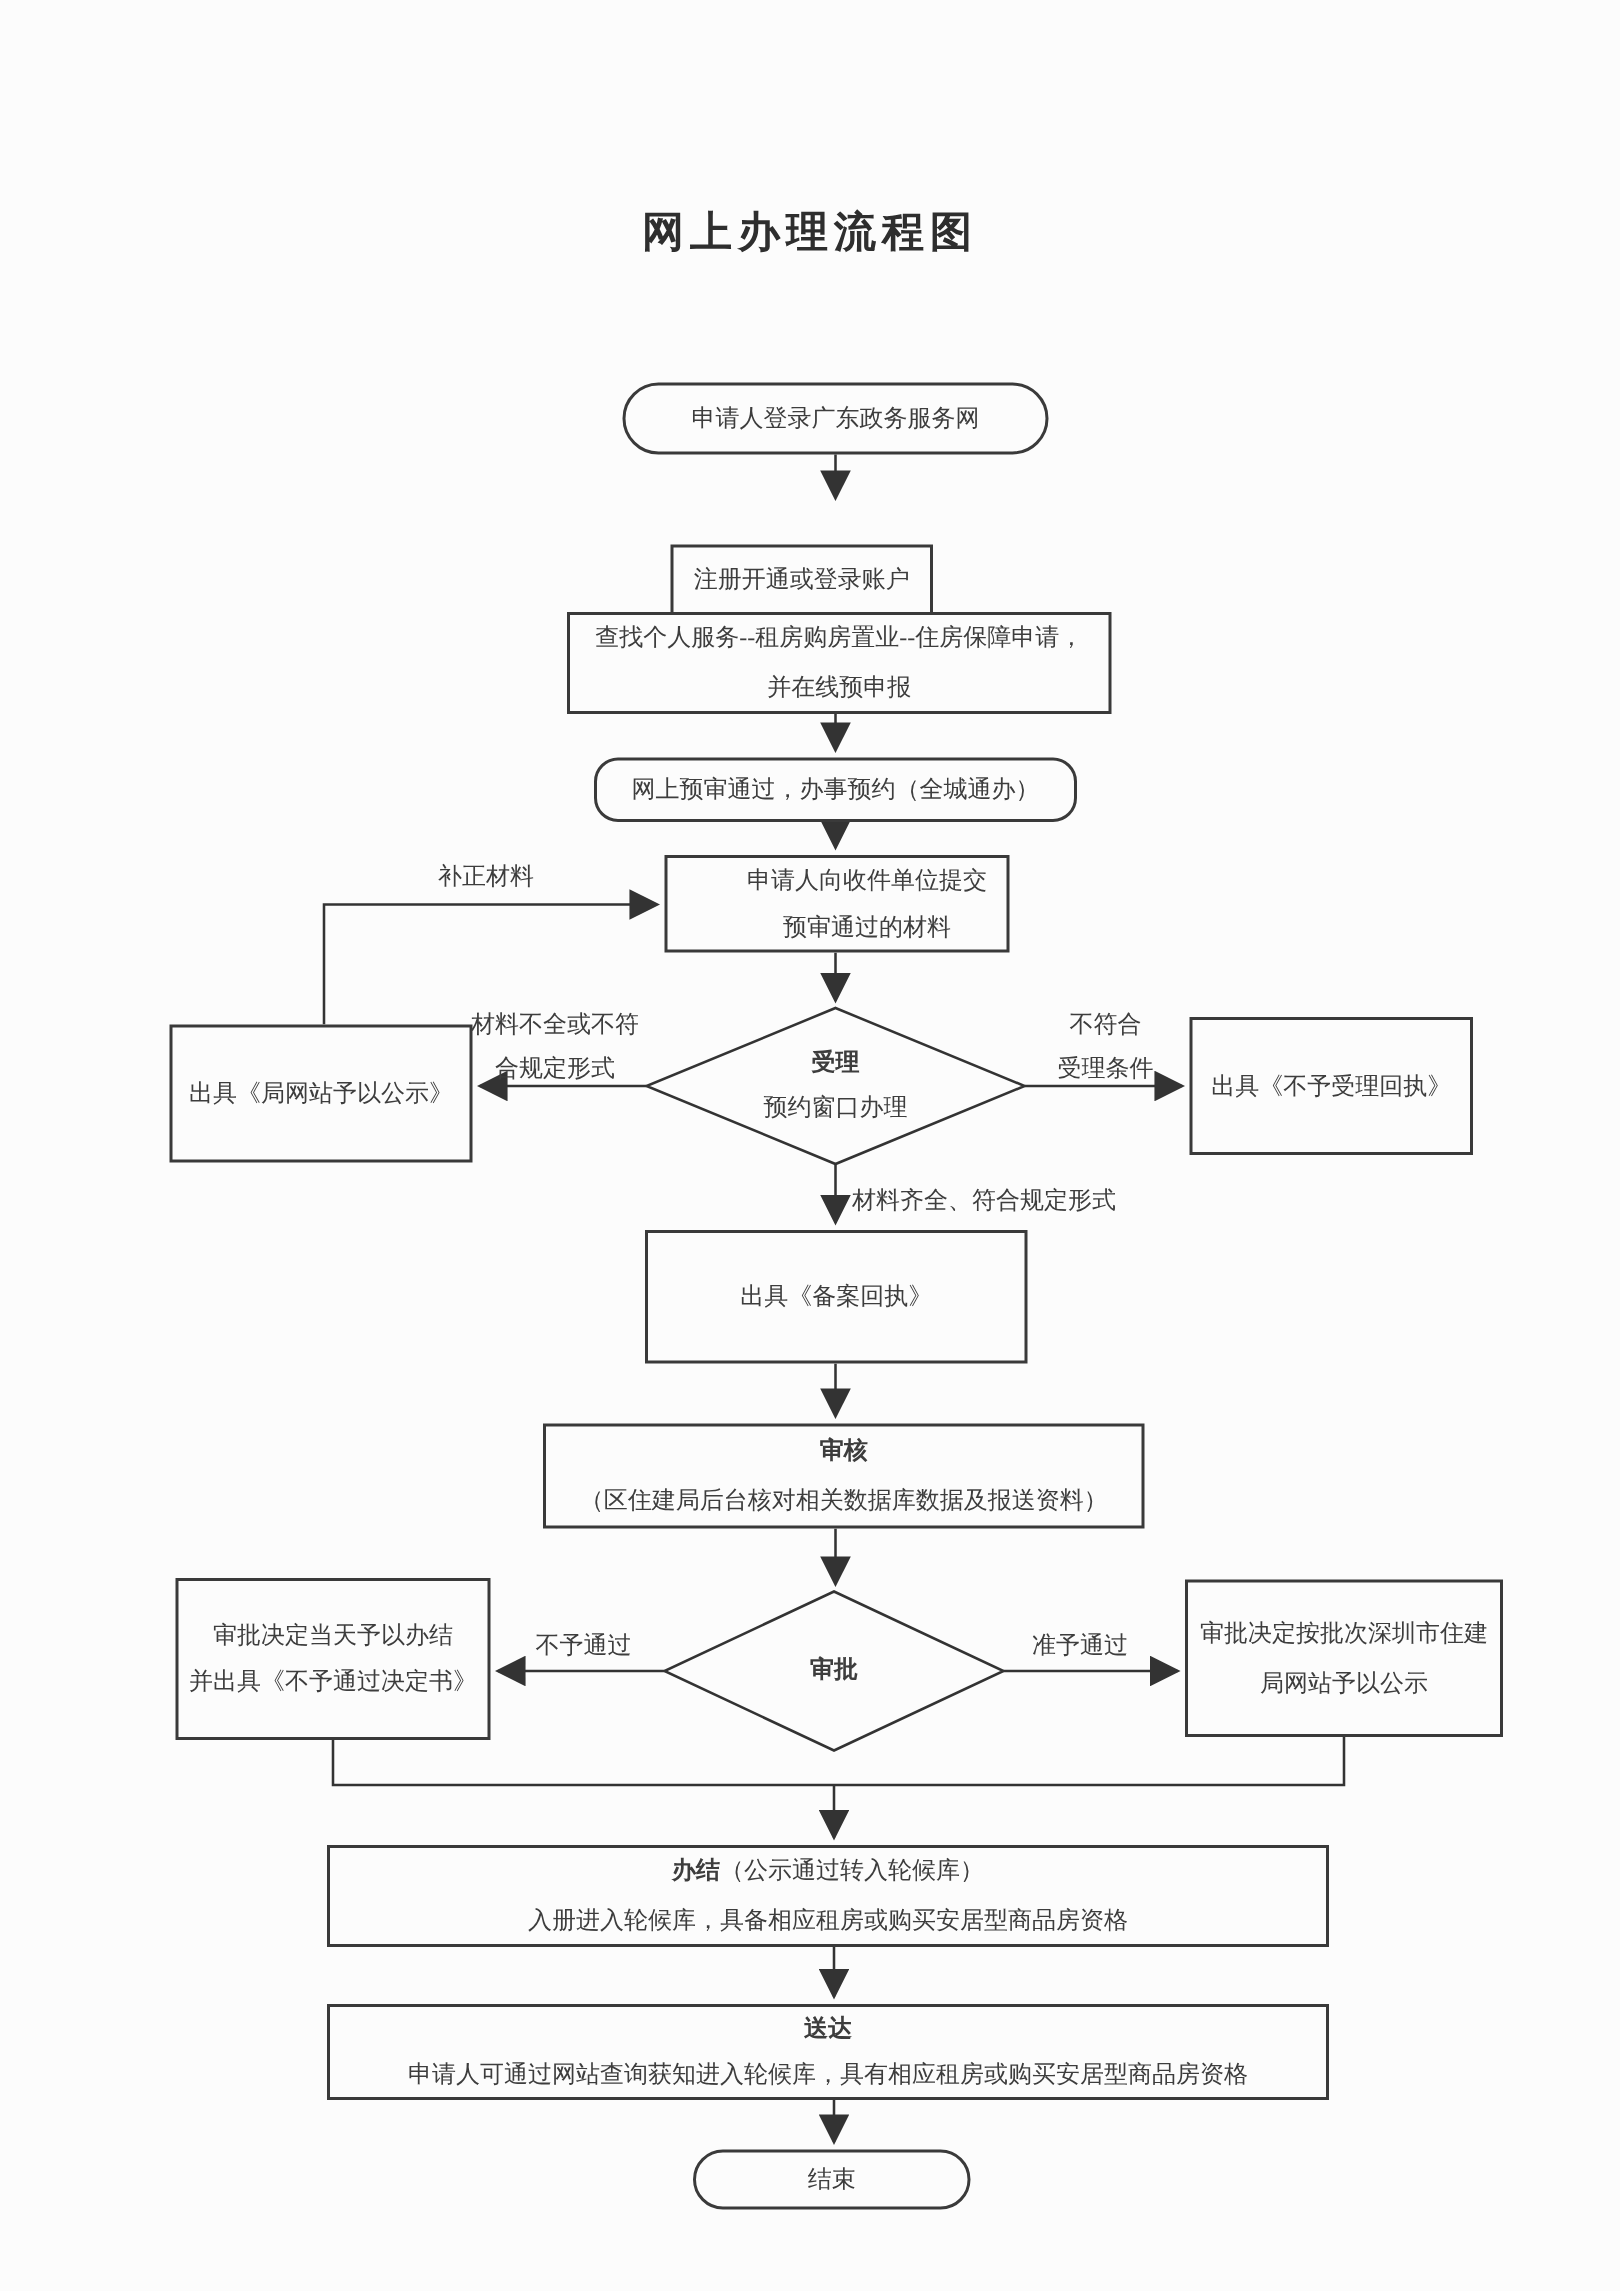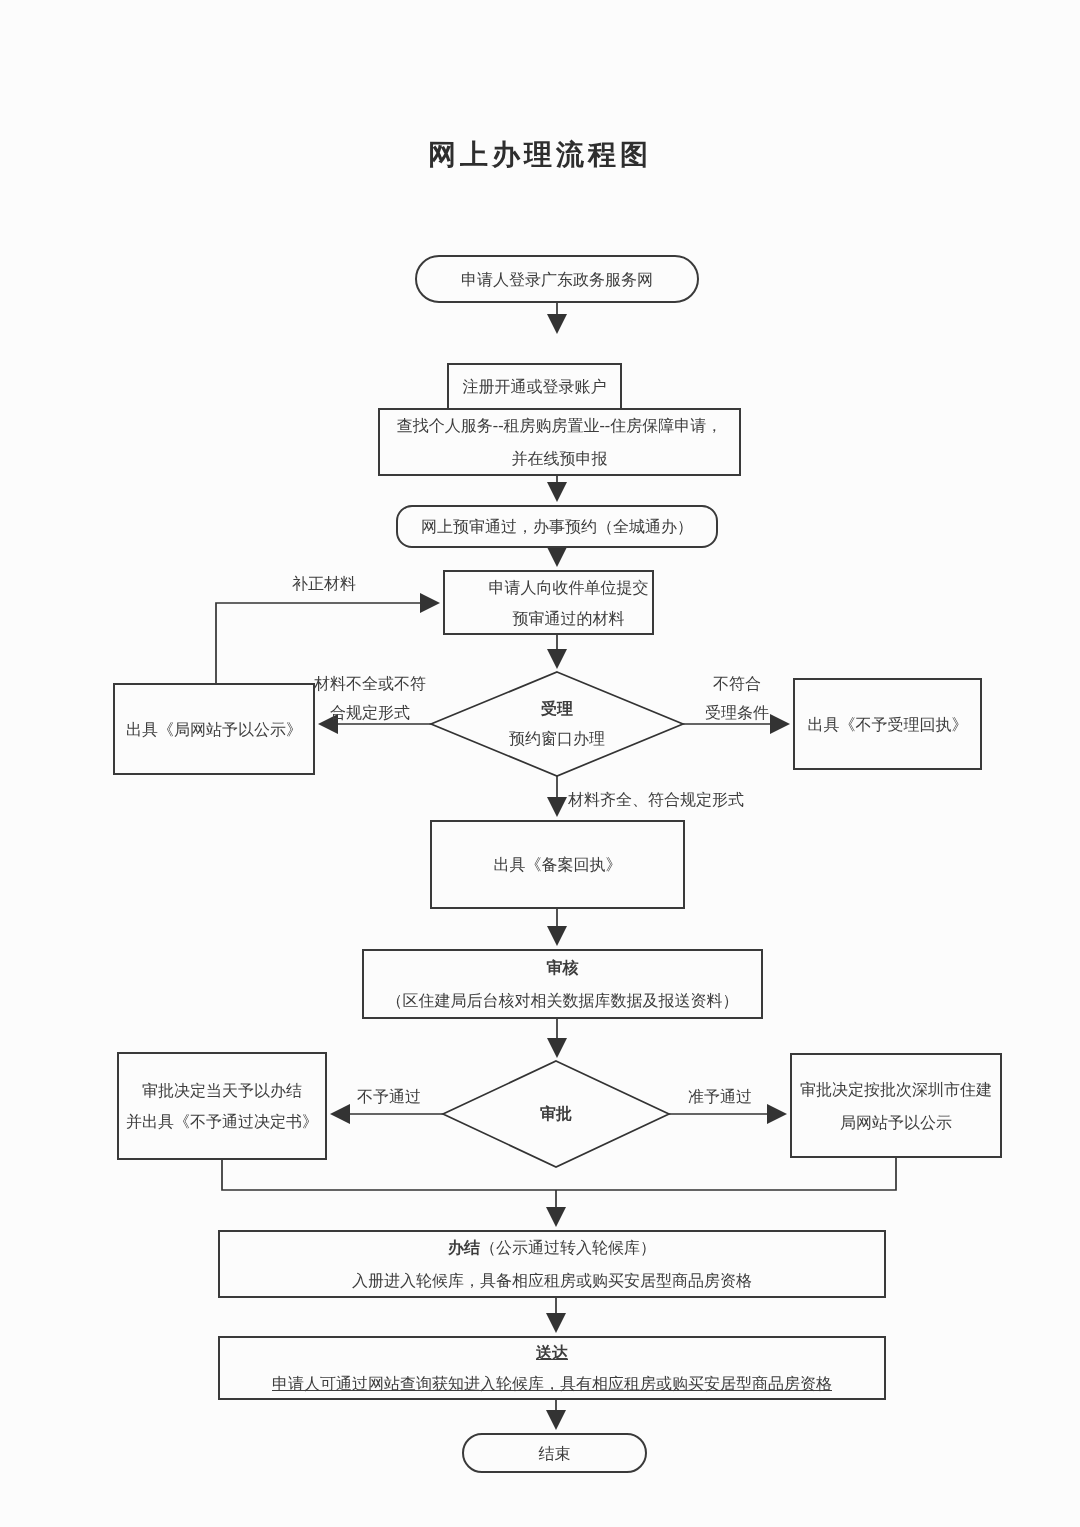--- a/index.html
+++ b/index.html
@@ -83,21 +83,21 @@
 
   <div class="node" style="left:378px;top:408px;width:363px;height:68px;line-height:33px;">
     <div>查找个人服务--租房购房置业--住房保障申请，</div>
     <div>并在线预申报</div>
   </div>
 
   <div class="node" style="left:396px;top:505px;width:322px;height:43px;border-radius:16px;">
     <span>网上预审通过，办事预约（全城通办）</span>
   </div>
 
-  <div class="node" style="left:443px;top:570px;width:211px;height:65px;padding-left:40px;">
+  <div class="node" style="left:443px;top:570px;width:230px;height:65px;padding-left:40px;">
     <div>申请人向收件单位提交</div>
     <div>预审通过的材料</div>
   </div>
 
   <div class="diamond-label" style="left:431px;top:672px;width:252px;height:104px;">
     <div class="b">受理</div>
     <div>预约窗口办理</div>
   </div>
 
   <div class="node" style="left:113px;top:683px;width:202px;height:92px;">
@@ -131,21 +131,21 @@
     <div>局网站予以公示</div>
   </div>
 
   <div class="node" style="left:218px;top:1230px;width:668px;height:68px;line-height:33px;">
     <div>
       <span class="b">办结</span><span>（公示通过转入轮候库）</span>
     </div>
     <div>入册进入轮候库，具备相应租房或购买安居型商品房资格</div>
   </div>
 
-  <div class="node" style="left:218px;top:1336px;width:668px;height:64px;text-decoration:underline;">
+  <div class="node" style="left:218px;top:1336px;width:668px;height:64px;">
     <div class="b">送达</div>
     <div>申请人可通过网站查询获知进入轮候库，具有相应租房或购买安居型商品房资格</div>
   </div>
 
   <div class="node stadium" style="left:462px;top:1433px;width:185px;height:40px;border-radius:20px;">
     <span>结束</span>
   </div>
 
   <div class="elabel" style="left:292px;top:574px;">补正材料</div>
 

